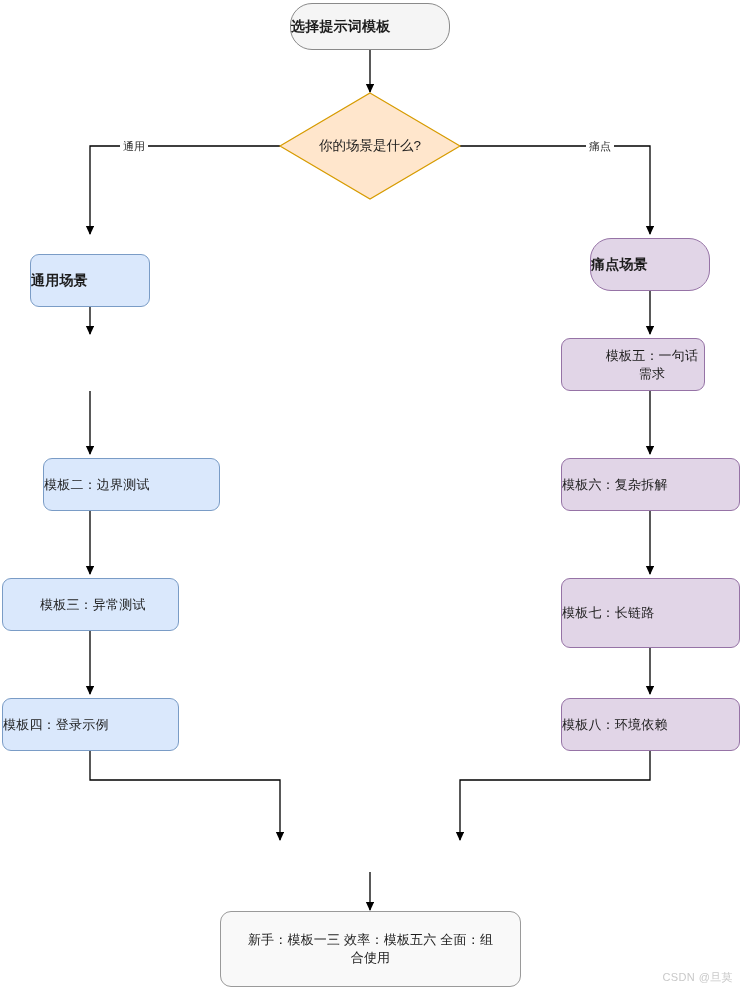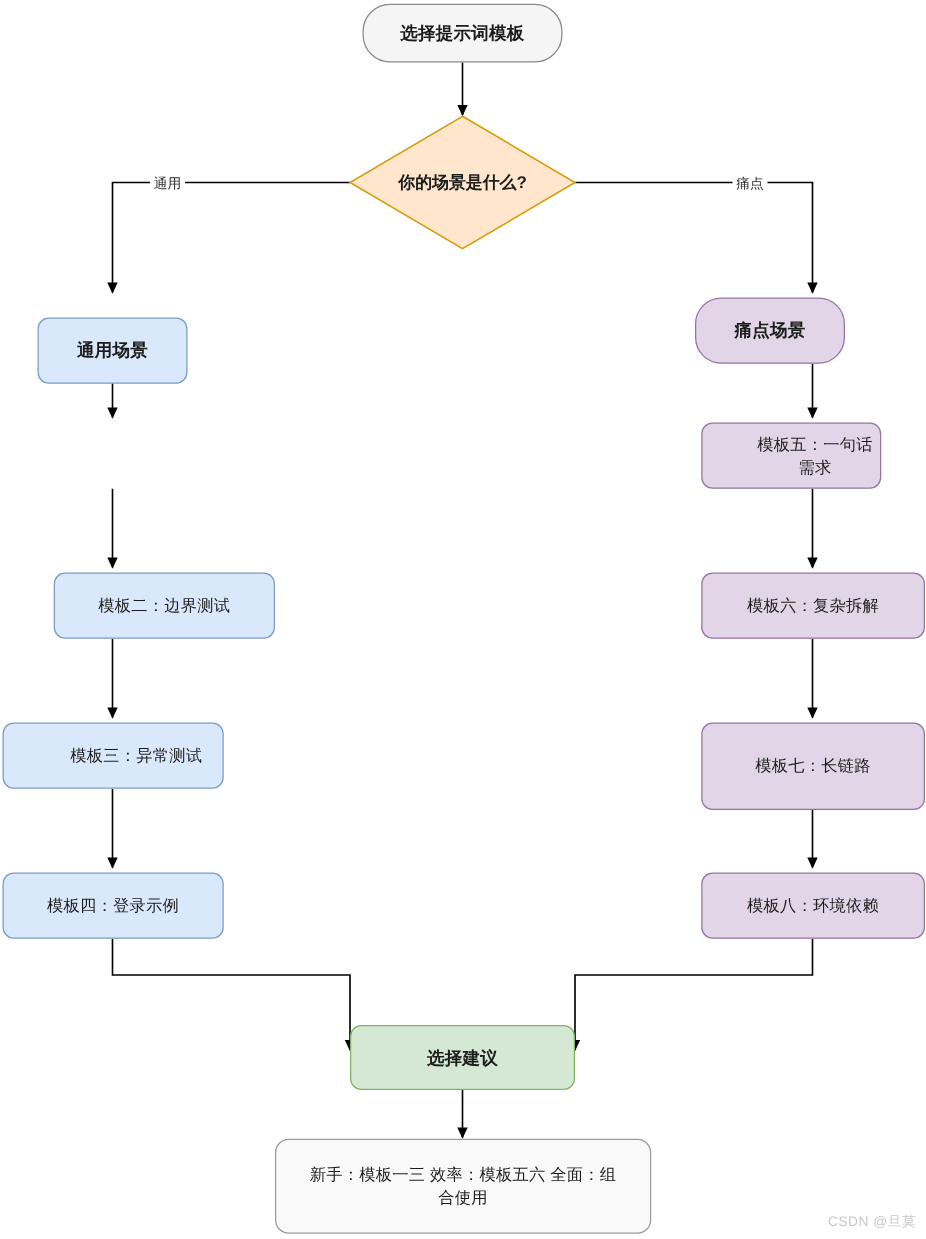--- a/index.html
+++ b/index.html
@@ -21,21 +21,20 @@
     top: 0;
     width: 741px;
     height: 991px;
     pointer-events: none;
   }
   .node {
     position: absolute;
     box-sizing: border-box;
     display: flex;
     align-items: center;
-    justify-content: center;
     text-align: center;
     font-size: 13px;
     color: #1c1c1c;
     line-height: 1.35;
     letter-spacing: 0.2px;
   }
   .node.start {
     border-radius: 22px;
     background: #f5f5f5;
     border: 1.4px solid #8a8a8a;
@@ -141,21 +140,21 @@
 
     <path d="M370,872 L370,910" stroke="#000" stroke-width="1.3" fill="none" marker-end="url(#arrow)"></path>
 
     <polygon points="370,93 460,146 370,199 280,146" fill="#ffe6cc" stroke="#d79b00" stroke-width="1.2"></polygon>
   </svg>
 
   <div class="node start" style="left:290px; top:3px; width:160px; height:47px;">
     <span>选择提示词模板</span>
   </div>
 
-  <div class="diamond-wrap" style="left:280px; top:93px; width:180px; height:106px;font-weight:bold;">
+  <div class="diamond-wrap" style="left:280px; top:93px; width:180px; height:106px;">
     <div class="diamond-label">你的场景是什么?</div>
   </div>
 
   <div class="edge-label" style="left:120px; top:139px;">通用</div>
   <div class="edge-label" style="left:586px; top:139px;">痛点</div>
 
   <div class="node blue head" style="left:30px; top:254px; width:120px; height:53px;">
     <span>通用场景</span>
   </div>
 
@@ -165,43 +164,40 @@
   </div>
 
   <div class="node blue" style="left:2px; top:578px; width:177px; height:53px;padding-left:37px;">
     <span>模板三：异常测试</span>
   </div>
 
   <div class="node blue" style="left:2px; top:698px; width:177px; height:53px;">
     <span>模板四：登录示例</span>
   </div>
 
-  <div class="node purple head" style="left:556px; top:238px; width:120px; height:53px;border-radius:21px;">
+  <div class="node purple head" style="left:590px; top:238px; width:120px; height:53px;border-radius:21px;">
     <span>痛点场景</span>
   </div>
 
   <div class="node purple" style="left:561px; top:338px; width:144px; height:53px;padding-left:38px;">
     <span>模板五：一句话需求</span>
   </div>
 
   <div class="node purple" style="left:561px; top:458px; width:179px; height:53px;">
     <span>模板六：复杂拆解</span>
   </div>
 
   <div class="node purple" style="left:561px; top:578px; width:179px; height:70px;">
     <span>模板七：长链路</span>
   </div>
 
   <div class="node purple" style="left:561px; top:698px; width:179px; height:53px;">
     <span>模板八：环境依赖</span>
   </div>
 
-  <div class="node green" style="left:280px; top:820px; width:180px; height:52px;">
-    <span>选择建议</span>
-  </div>
 
   <div class="node note" style="left:220px; top:911px; width:301px; height:76px;">
     <span>新手：模板一三 效率：模板五六 全面：组合使用</span>
   </div>
 
   <div class="watermark">CSDN @旦莫</div>
 
 </div>
 
 </body></html>

